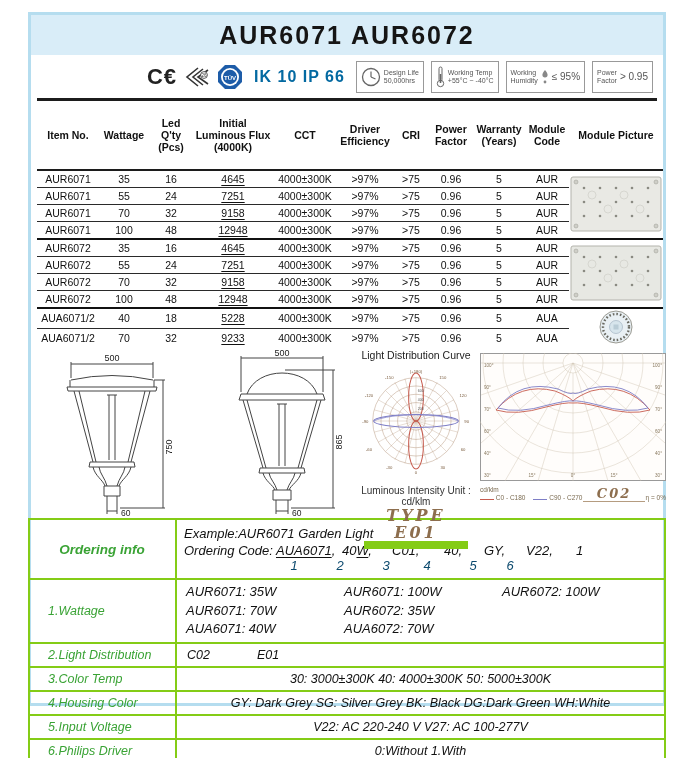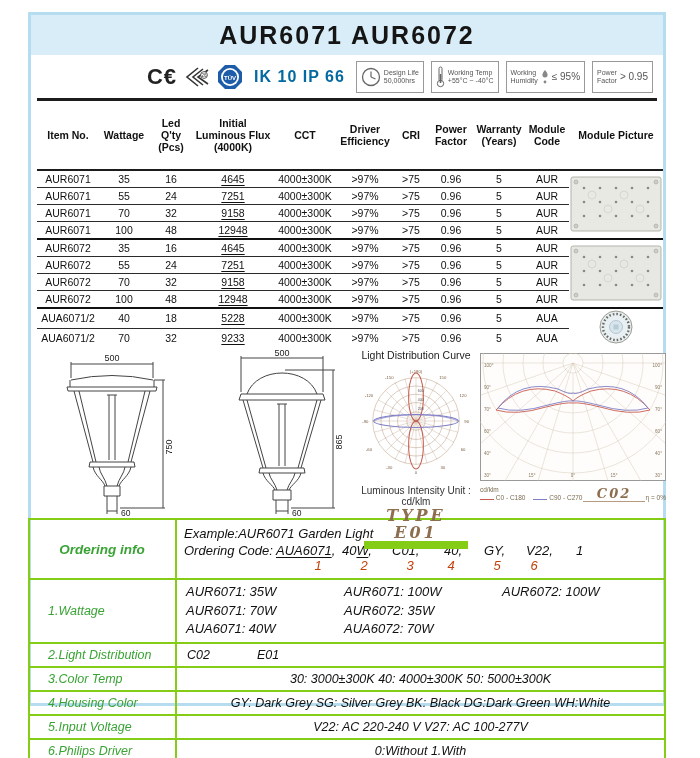--- a/index.html
+++ b/index.html
@@ -39,21 +39,21 @@
   table.order{border-collapse:collapse;width:638px;margin-left:-3px;margin-top:1px;}
   table.order td{border:2px solid #84cc16;font-size:12.5px;vertical-align:middle;font-style:italic;}
   td.olabel{width:126px;color:#3aa335;padding-left:18px;}
   td.olabel.big{font-weight:bold;text-align:center;padding-left:0;font-size:13.5px;}
   .ex-line{font-size:13px;padding:3px 0 0 6px;}
   .code-line{font-size:13px;padding:2px 0 0 6px;}
   .cp{display:inline-block;}
   .pfx{width:92px;}
   .p1w{width:66px;}
   .u2{text-decoration:underline;text-underline-offset:2px;}
-  .num-line{padding-left:120px;color:#c2410c;font-size:13px;padding-bottom:2px;}
+  .num-line{padding-left:96px;color:#0c4a6e;font-size:13px;padding-bottom:2px;}
   .num-line span{display:inline-block;text-align:center;}
   .wgrid{padding:2px 0 2px 8px;}
   .wrow{line-height:18.5px;}
   .wrow span{display:inline-block;width:158px;font-size:13px;}
   .ctr{text-align:center;}
   .ld-cell{padding-left:10px;}
   .ld-cell span{display:inline-block;}
   .opt-row td{height:20px;}
 </style>
 </head>

